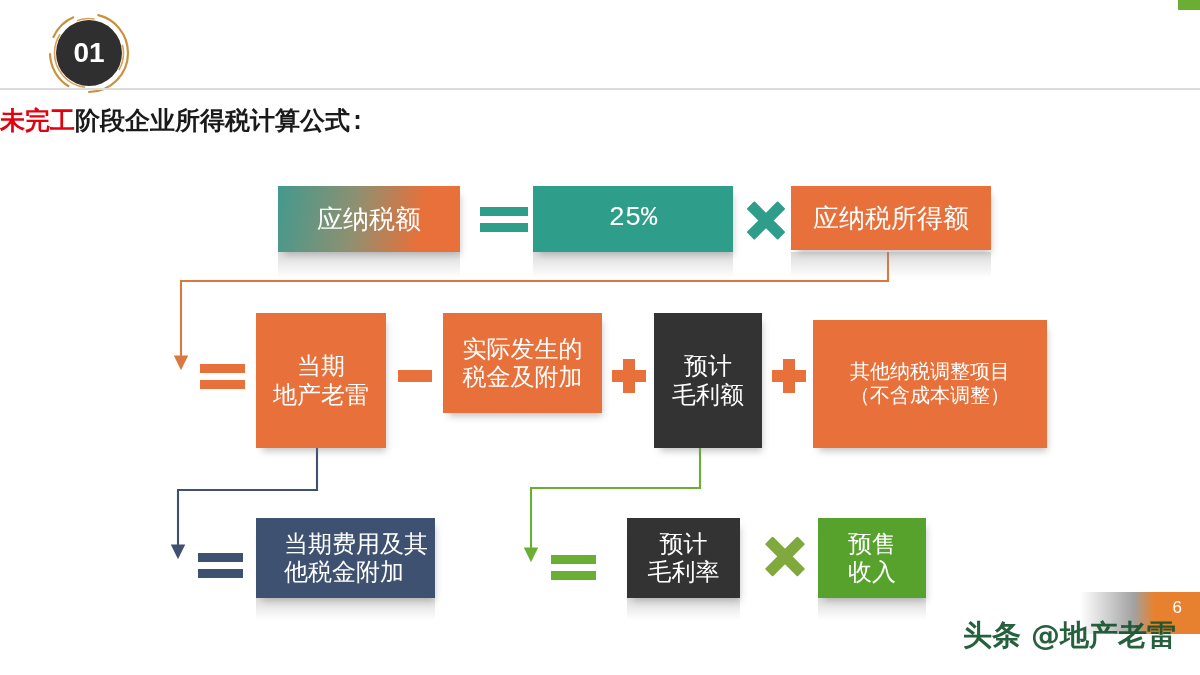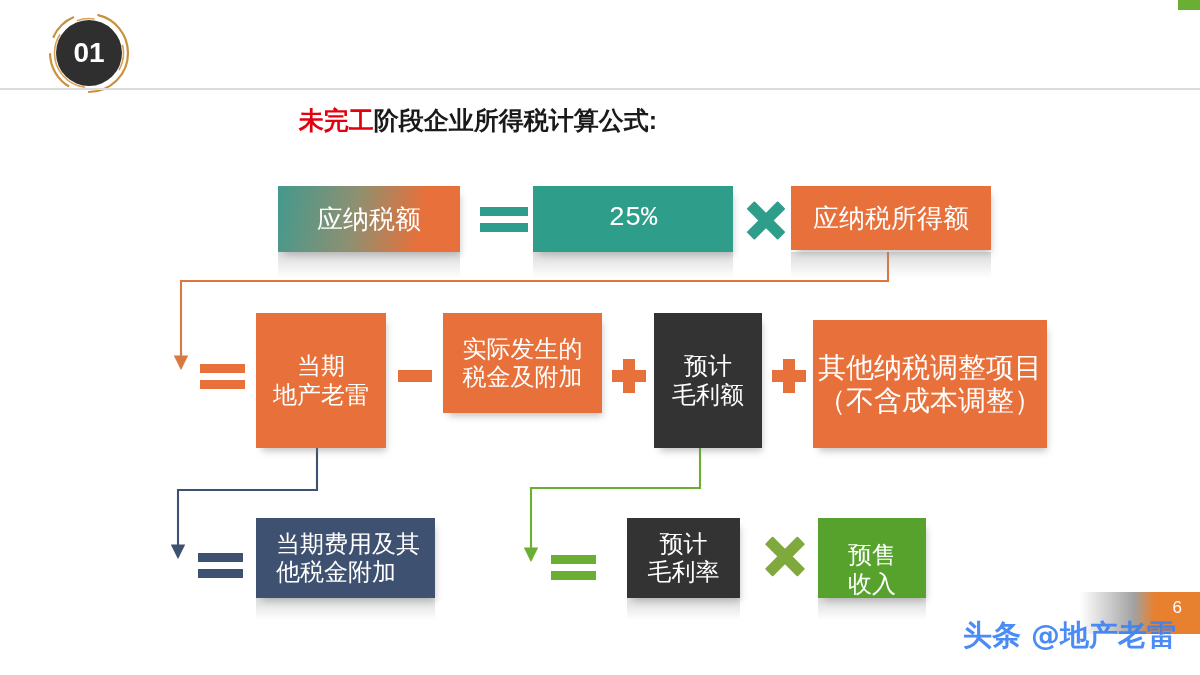--- a/index.html
+++ b/index.html
@@ -67,25 +67,24 @@
     left: 0; top: 88px;
     width: 1200px; height: 2px;
     background: #dcdcdc;
   }
 
   
   #subtitle {
     position: absolute;
     left: 0; top: 104px;
     width: 956px;
-    text-align: center;
     font-size: 25px;
     font-weight: bold;
     color: #1a1a1a;
-    font-family: Liberation Sans, sans-serif;
+    font-family: Liberation Mono, monospace;
     white-space: nowrap;
   }
   #subtitle .hl { color: #E3000F; }
 
   
   .fbox {
     position: absolute;
     display: flex;
     align-items: center;
     justify-content: center;
@@ -178,21 +177,21 @@
     right: 18px; top: 598px;
     color: #ffffff;
     font-size: 17px;
     font-family: "Liberation Sans", sans-serif;
   }
   #watermark {
     position: absolute;
     right: 24px; top: 616px;
     font-size: 29px;
     font-weight: bold;
-    color: #3b82f6;
+    color: #14532d;
     font-family: "DejaVu Sans", "Liberation Sans", sans-serif;
     white-space: nowrap;
     opacity: 0.92;
   }
   #corner-green {
     position: absolute;
     left: 1178px; top: 0px;
     width: 22px; height: 10px;
     background: #6AAE33;
   }
@@ -293,31 +292,31 @@
   <div class="fbox dark" style="left:654px; top:313px; width:108px; height:135px; font-size:24px;">
     <span style="white-space:pre-line;">预计
 毛利额</span>
   </div>
 
   <div class="plussign" style="left:772px; top:359px; width:34px; height:34px;" title="+">
     <i></i>
       <i></i>
   </div>
 
-  <div class="fbox orange" style="left:813px; top:320px; width:234px; height:128px; font-size:28px;">
+  <div class="fbox orange" style="left:813px; top:320px; width:234px; height:128px; font-size:20px;">
     <span style="white-space:pre-line;">其他纳税调整项目
 （不含成本调整）</span>
   </div>
 
   <div class="eqsign eq-slate" style="left:198px; top:551px; width:45px; height:29px;" title="=">
     <i></i>
       <i></i>
   </div>
 
-  <div class="fbox slate" style="left:256px; top:518px; width:179px; height:80px; font-size:24px; padding-left:20px; justify-content:flex-start; text-align:left;">
+  <div class="fbox slate" style="left:256px; top:518px; width:179px; height:80px; font-size:24px; padding-left:28px; justify-content:flex-start; text-align:left;">
     <span style="white-space:pre-line;">当期费用及其
 他税金附加</span>
   </div>
   <div class="refl" style="left:256px; top:598px; width:179px; height:22px;"></div>
 
   <div class="eqsign eq-green" style="left:551px; top:553px; width:45px; height:29px;" title="=">
     <i></i>
       <i></i>
   </div>
 
@@ -325,21 +324,21 @@
     <span style="white-space:pre-line;">预计
 毛利率</span>
   </div>
   <div class="refl" style="left:627px; top:598px; width:113px; height:22px;"></div>
 
   <div class="xsign x-green" style="left:762px; top:533px; width:46px; height:46px;" title="×">
     <i></i>
       <i></i>
   </div>
 
-  <div class="fbox green" style="left:818px; top:518px; width:108px; height:80px; font-size:24px;align-items:flex-end;">
+  <div class="fbox green" style="left:818px; top:518px; width:108px; height:80px; font-size:24px;">
     <span style="white-space:pre-line;">预售
 收入</span>
   </div>
   <div class="refl" style="left:818px; top:598px; width:108px; height:22px;"></div>
 
   <div id="page-tab"></div>
   <div id="page-number">6</div>
   <div id="watermark">头条 @地产老雷</div>
 
 </div>

